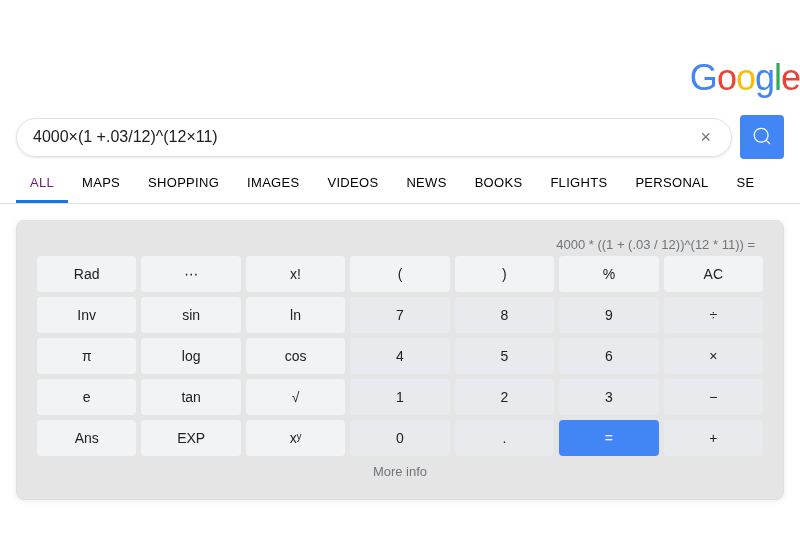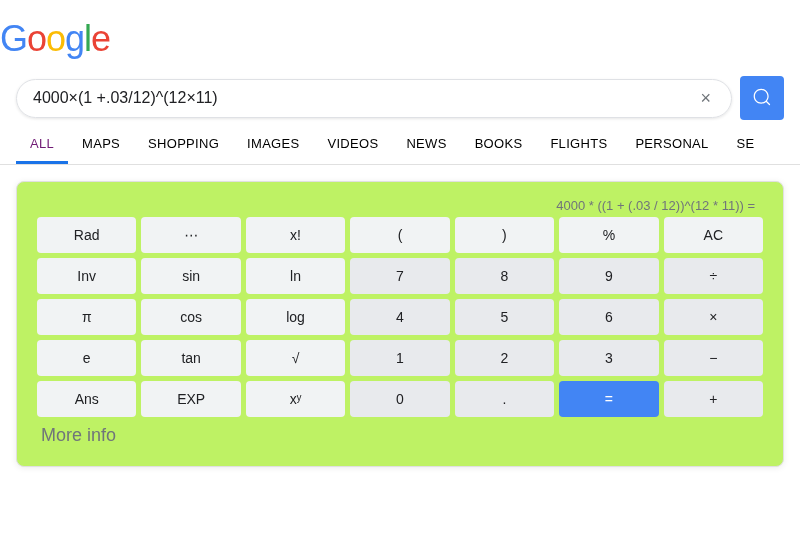--- a/index.html
+++ b/index.html
@@ -7,22 +7,23 @@
       font-family: Arial, sans-serif;
       background: #fff;
       width: 800px;
       min-height: 543px;
       overflow: hidden;
     }
 
     
     .header {
       display: flex;
-      justify-content: flex-start;
+      justify-content: flex-end;
       padding: 18px 0 10px;
+      margin-top: 39px;
     }
     .google-logo {
       font-size: 36px;
       letter-spacing: -1px;
     }
     .g-blue { color: #4285F4; }
     .g-red { color: #EA4335; }
     .g-yellow { color: #FBBC05; }
     .g-green { color: #34A853; }
 
@@ -86,21 +87,21 @@
       color: #701a75;
       border-bottom: 3px solid #1a73e8;
     }
 
     
     .calc-card {
       margin: 16px 16px 0;
       border: 1px solid #e0e0e0;
       border-radius: 8px;
       padding: 16px 20px 20px;
-      background: #bef264;
+      background: #e5e5e5;
       box-shadow: 0 1px 6px rgba(0,0,0,0.08);
     }
 
     
     .calc-expression {
       text-align: right;
       font-size: 13px;
       color: #70757a;
       margin-bottom: 4px;
       padding-right: 8px;
@@ -142,23 +143,23 @@
     .calc-btn.accent {
       background: #4285F4;
       color: #fff;
     }
     .calc-btn.light {
       background: #f1f3f4;
     }
 
     
     .more-info {
-      text-align: left;
+      text-align: center;
       padding: 8px 4px 0;
-      font-size: 18px;
+      font-size: 13px;
       color: #70757a;
       cursor: pointer;
     }
   </style>
 </head>
 <body>
 
 <div class="header">
   <div class="google-logo">
     <span class="g-blue">G</span><span class="g-red">o</span><span class="g-yellow">o</span><span class="g-blue">g</span><span class="g-green">l</span><span class="g-red">e</span>
@@ -204,22 +205,22 @@
       <button class="calc-btn light">%</button>
       <button class="calc-btn light">AC</button>
       <button class="calc-btn light">Inv</button>
       <button class="calc-btn light">sin</button>
       <button class="calc-btn light">ln</button>
       <button class="calc-btn">7</button>
       <button class="calc-btn">8</button>
       <button class="calc-btn">9</button>
       <button class="calc-btn">÷</button>
       <button class="calc-btn light">π</button>
+      <button class="calc-btn light">log</button>
       <button class="calc-btn light">cos</button>
-      <button class="calc-btn light">log</button>
       <button class="calc-btn">4</button>
       <button class="calc-btn">5</button>
       <button class="calc-btn">6</button>
       <button class="calc-btn">×</button>
       <button class="calc-btn light">e</button>
       <button class="calc-btn light">tan</button>
       <button class="calc-btn light">√</button>
       <button class="calc-btn">1</button>
       <button class="calc-btn">2</button>
       <button class="calc-btn">3</button>

